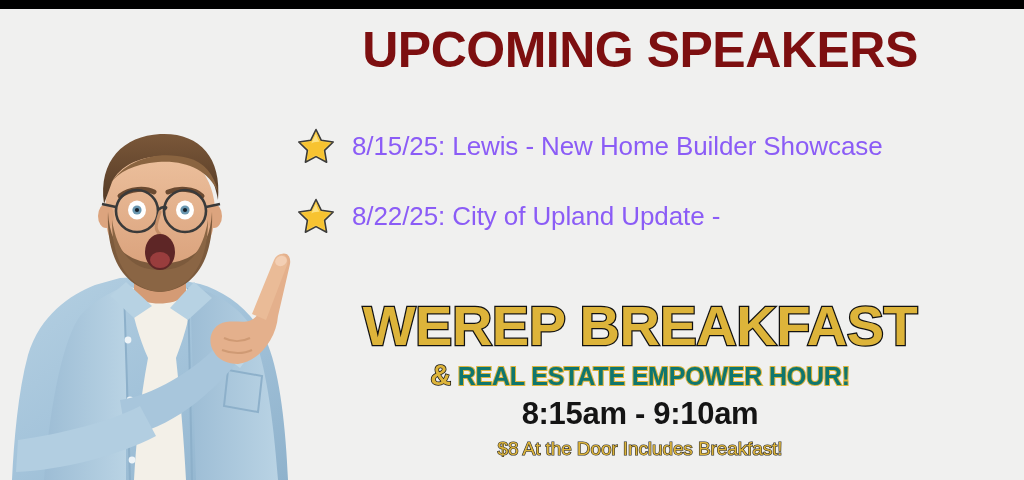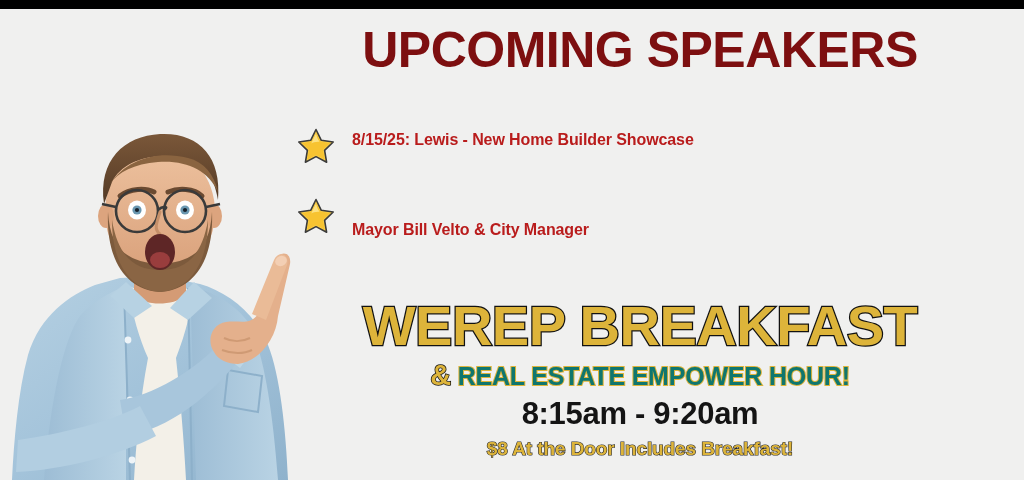--- a/index.html
+++ b/index.html
@@ -63,23 +63,23 @@
   }
   .star-icon {
     flex: 0 0 auto;
     width: 40px;
     height: 40px;
     margin-right: 16px;
     margin-top: 0px;
   }
   .star-icon svg { display: block; }
   .speaker-text {
-    font-size: 16px;
-    font-weight: bold;
-    color: #b91c1c;
+    font-size: 26px;
+    font-weight: normal;
+    color: #8b5cf6;
     line-height: 1.28;
     padding-top: 4px;
     letter-spacing: -0.1px;
   }
 
   
   #event-block {
     position: absolute;
     left: 284px;
     top: 298px;
@@ -119,21 +119,21 @@
     margin-top: 8px;
     font-size: 31px;
     font-weight: bold;
     color: #141414;
     line-height: 1.0;
     letter-spacing: -0.3px;
   }
   #event-price {
     margin-top: 10px;
     font-size: 19px;
-    font-weight: bold;
+    font-weight: normal;
     color: #ddb43a;
     line-height: 1.0;
     letter-spacing: -0.1px;
     -webkit-text-stroke: 1.2px #2a2a2a;
     paint-order: stroke fill;
   }
 </style>
 </head>
 <body>
 
@@ -254,30 +254,29 @@
 
     <div class="speaker-row">
       <span class="star-icon">
         <svg width="40" height="40" viewBox="0 0 40 40" xmlns="http://www.w3.org/2000/svg">
           <path d="M20 3.5 L25.3 14.3 L37.2 16 L28.6 24.4 L30.6 36.2 L20 30.6 L9.4 36.2 L11.4 24.4 L2.8 16 L14.7 14.3 Z" fill="#fbd04a" stroke="#3b3b3b" stroke-width="1.6" stroke-linejoin="round"></path>
           <path d="M20 6.5 L24.4 15.6 L34.2 17 L27 23.9 L28.7 33.6 L20 29 L11.3 33.6 L13 23.9 L5.8 17 L15.6 15.6 Z" fill="#f7c331"></path>
           <path d="M20 7.5 C21 11 21.5 13 23.5 15.8 C20.5 15.4 17 16.2 15.2 17.5 L20 7.5 Z" fill="#fde892" opacity="0.85"></path>
         </svg>
       </span>
       <span class="speaker-text">
-        <br>
-        <span>Mayor Bill Velto &amp; City Manager</span>
+        <span>8/22/25: City of Upland Update -</span><br>
       </span>
     </div>
 
   </div>
 
   <div id="event-block">
     <div id="event-title">WEREP BREAKFAST</div>
     <div id="event-subtitle">
       <span class="amp">&amp;</span>
       <span class="sub-main">REAL ESTATE EMPOWER HOUR!</span>
     </div>
-    <div id="event-time">8:15am - 9:20am</div>
+    <div id="event-time">8:15am - 9:10am</div>
     <div id="event-price">$8 At the Door Includes Breakfast!</div>
   </div>
 
 </div>
 
 </body></html>

